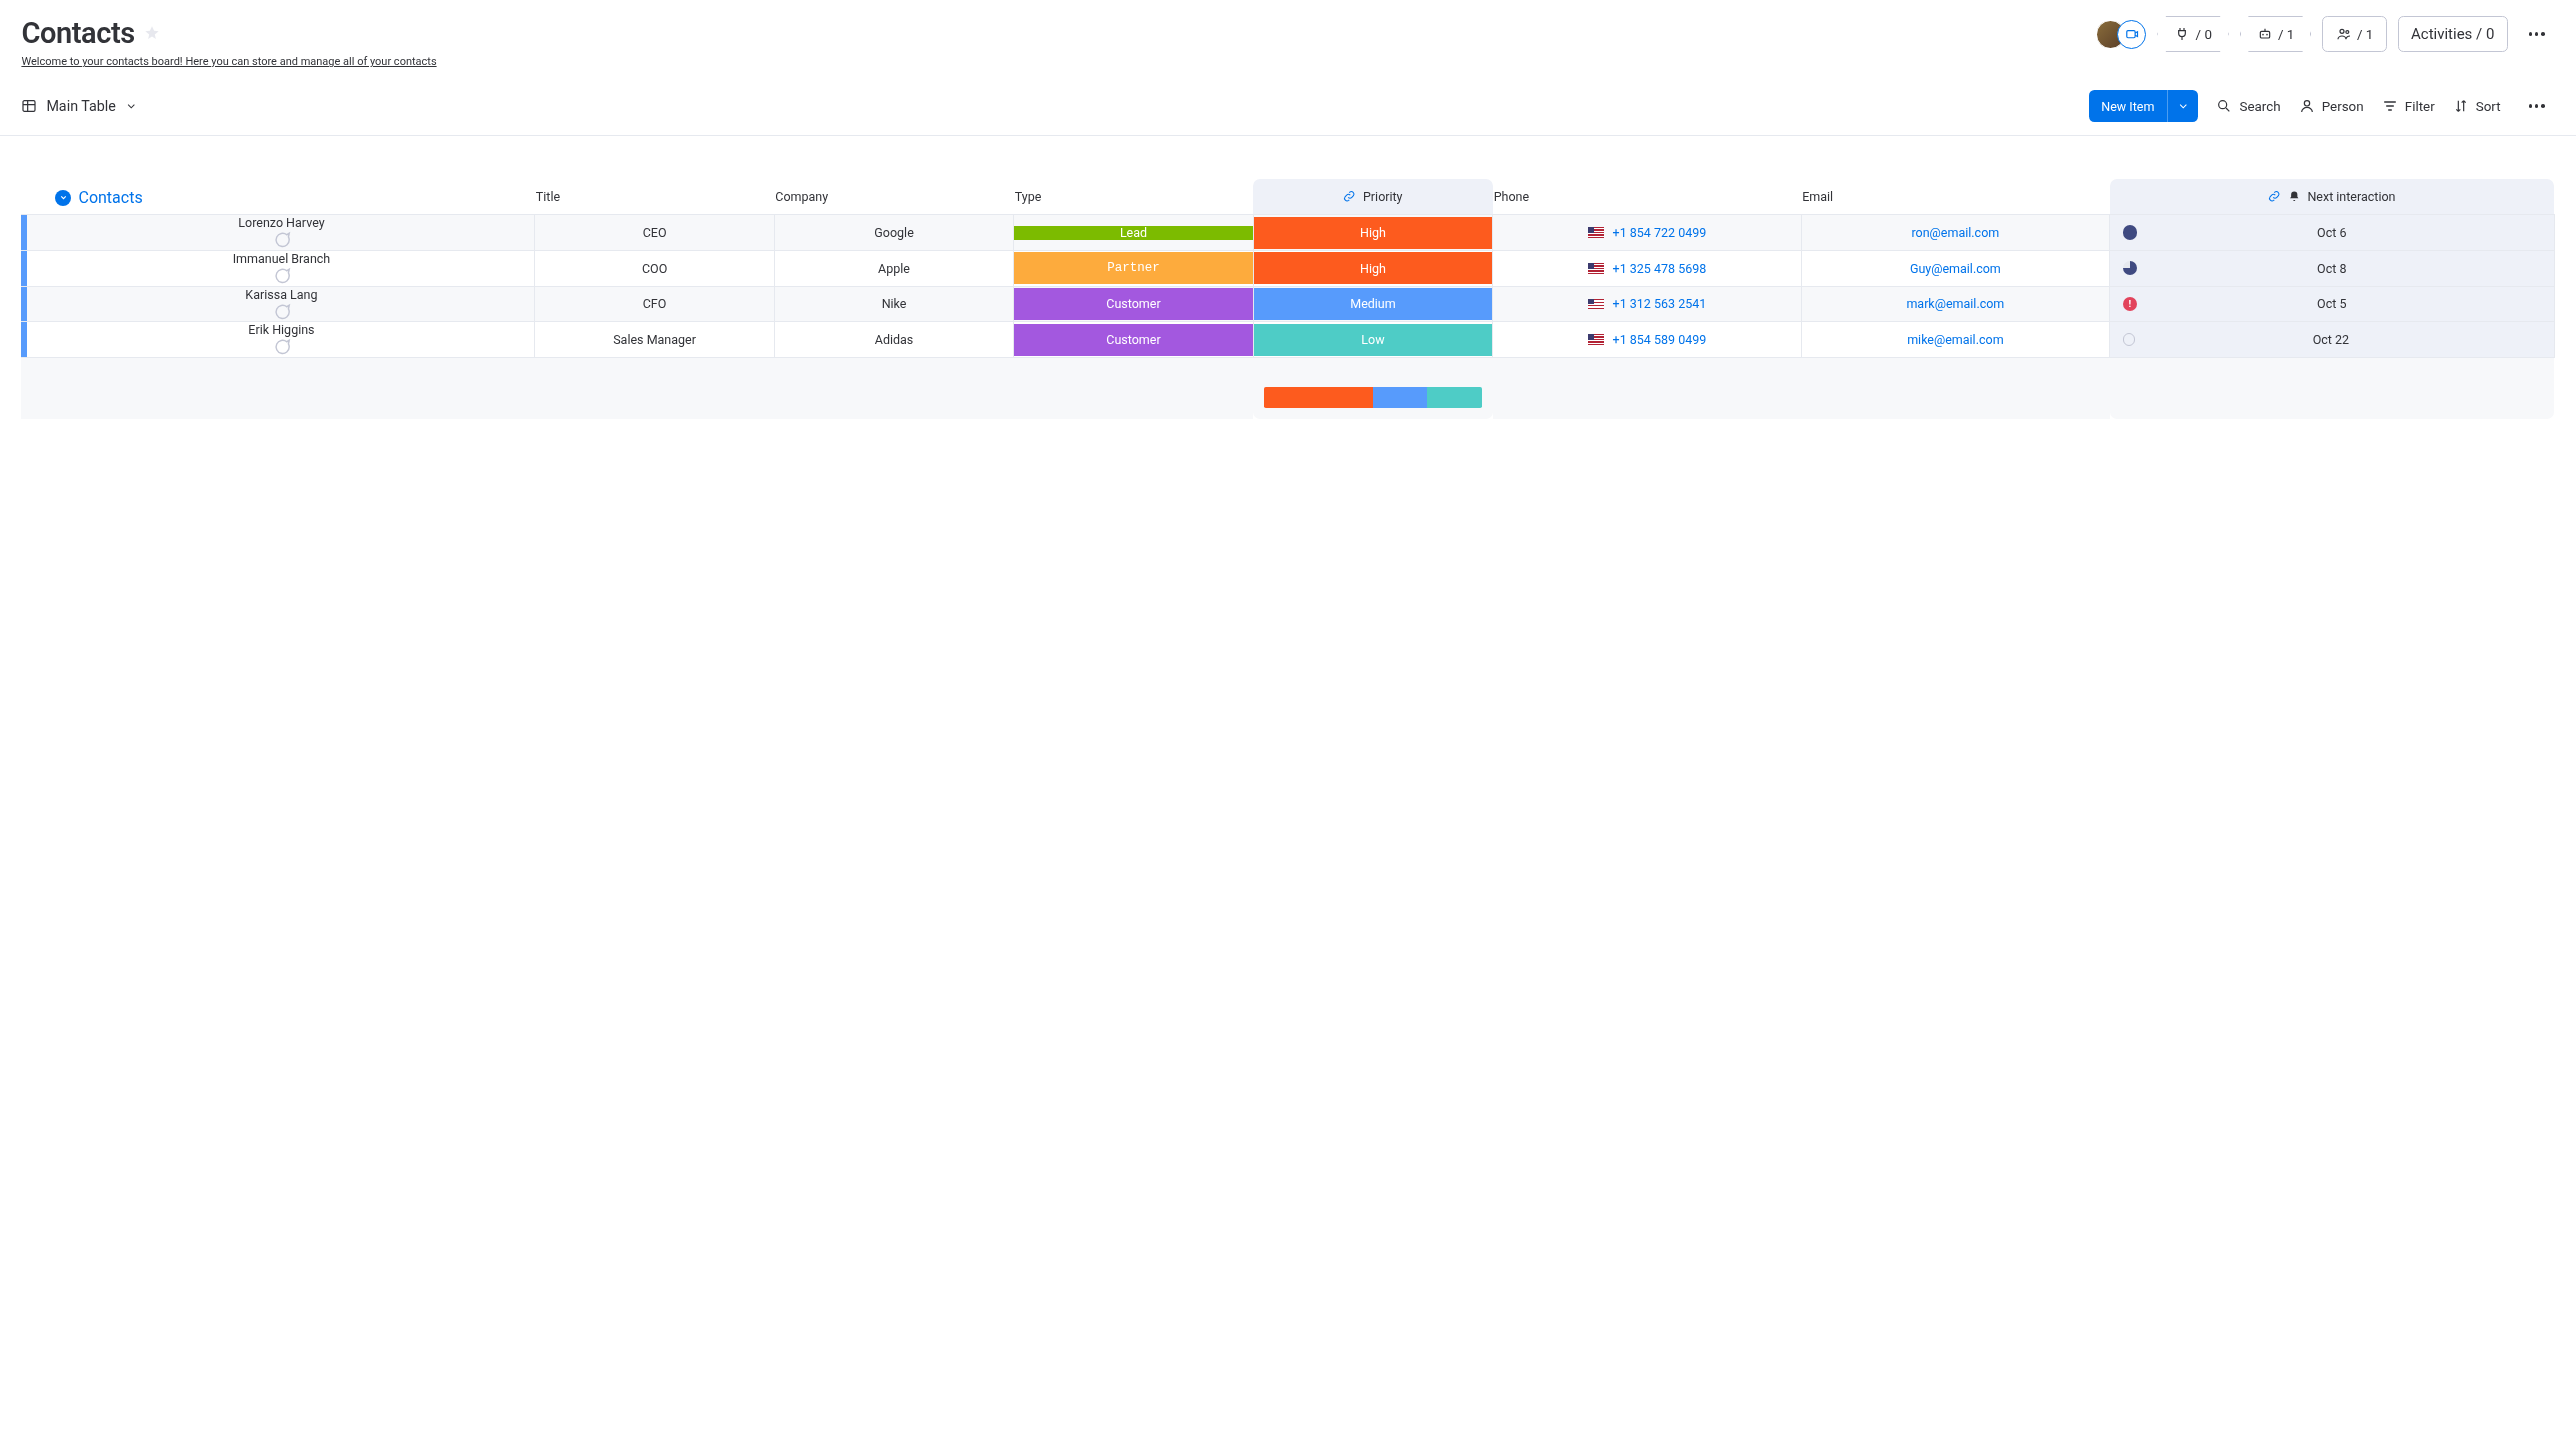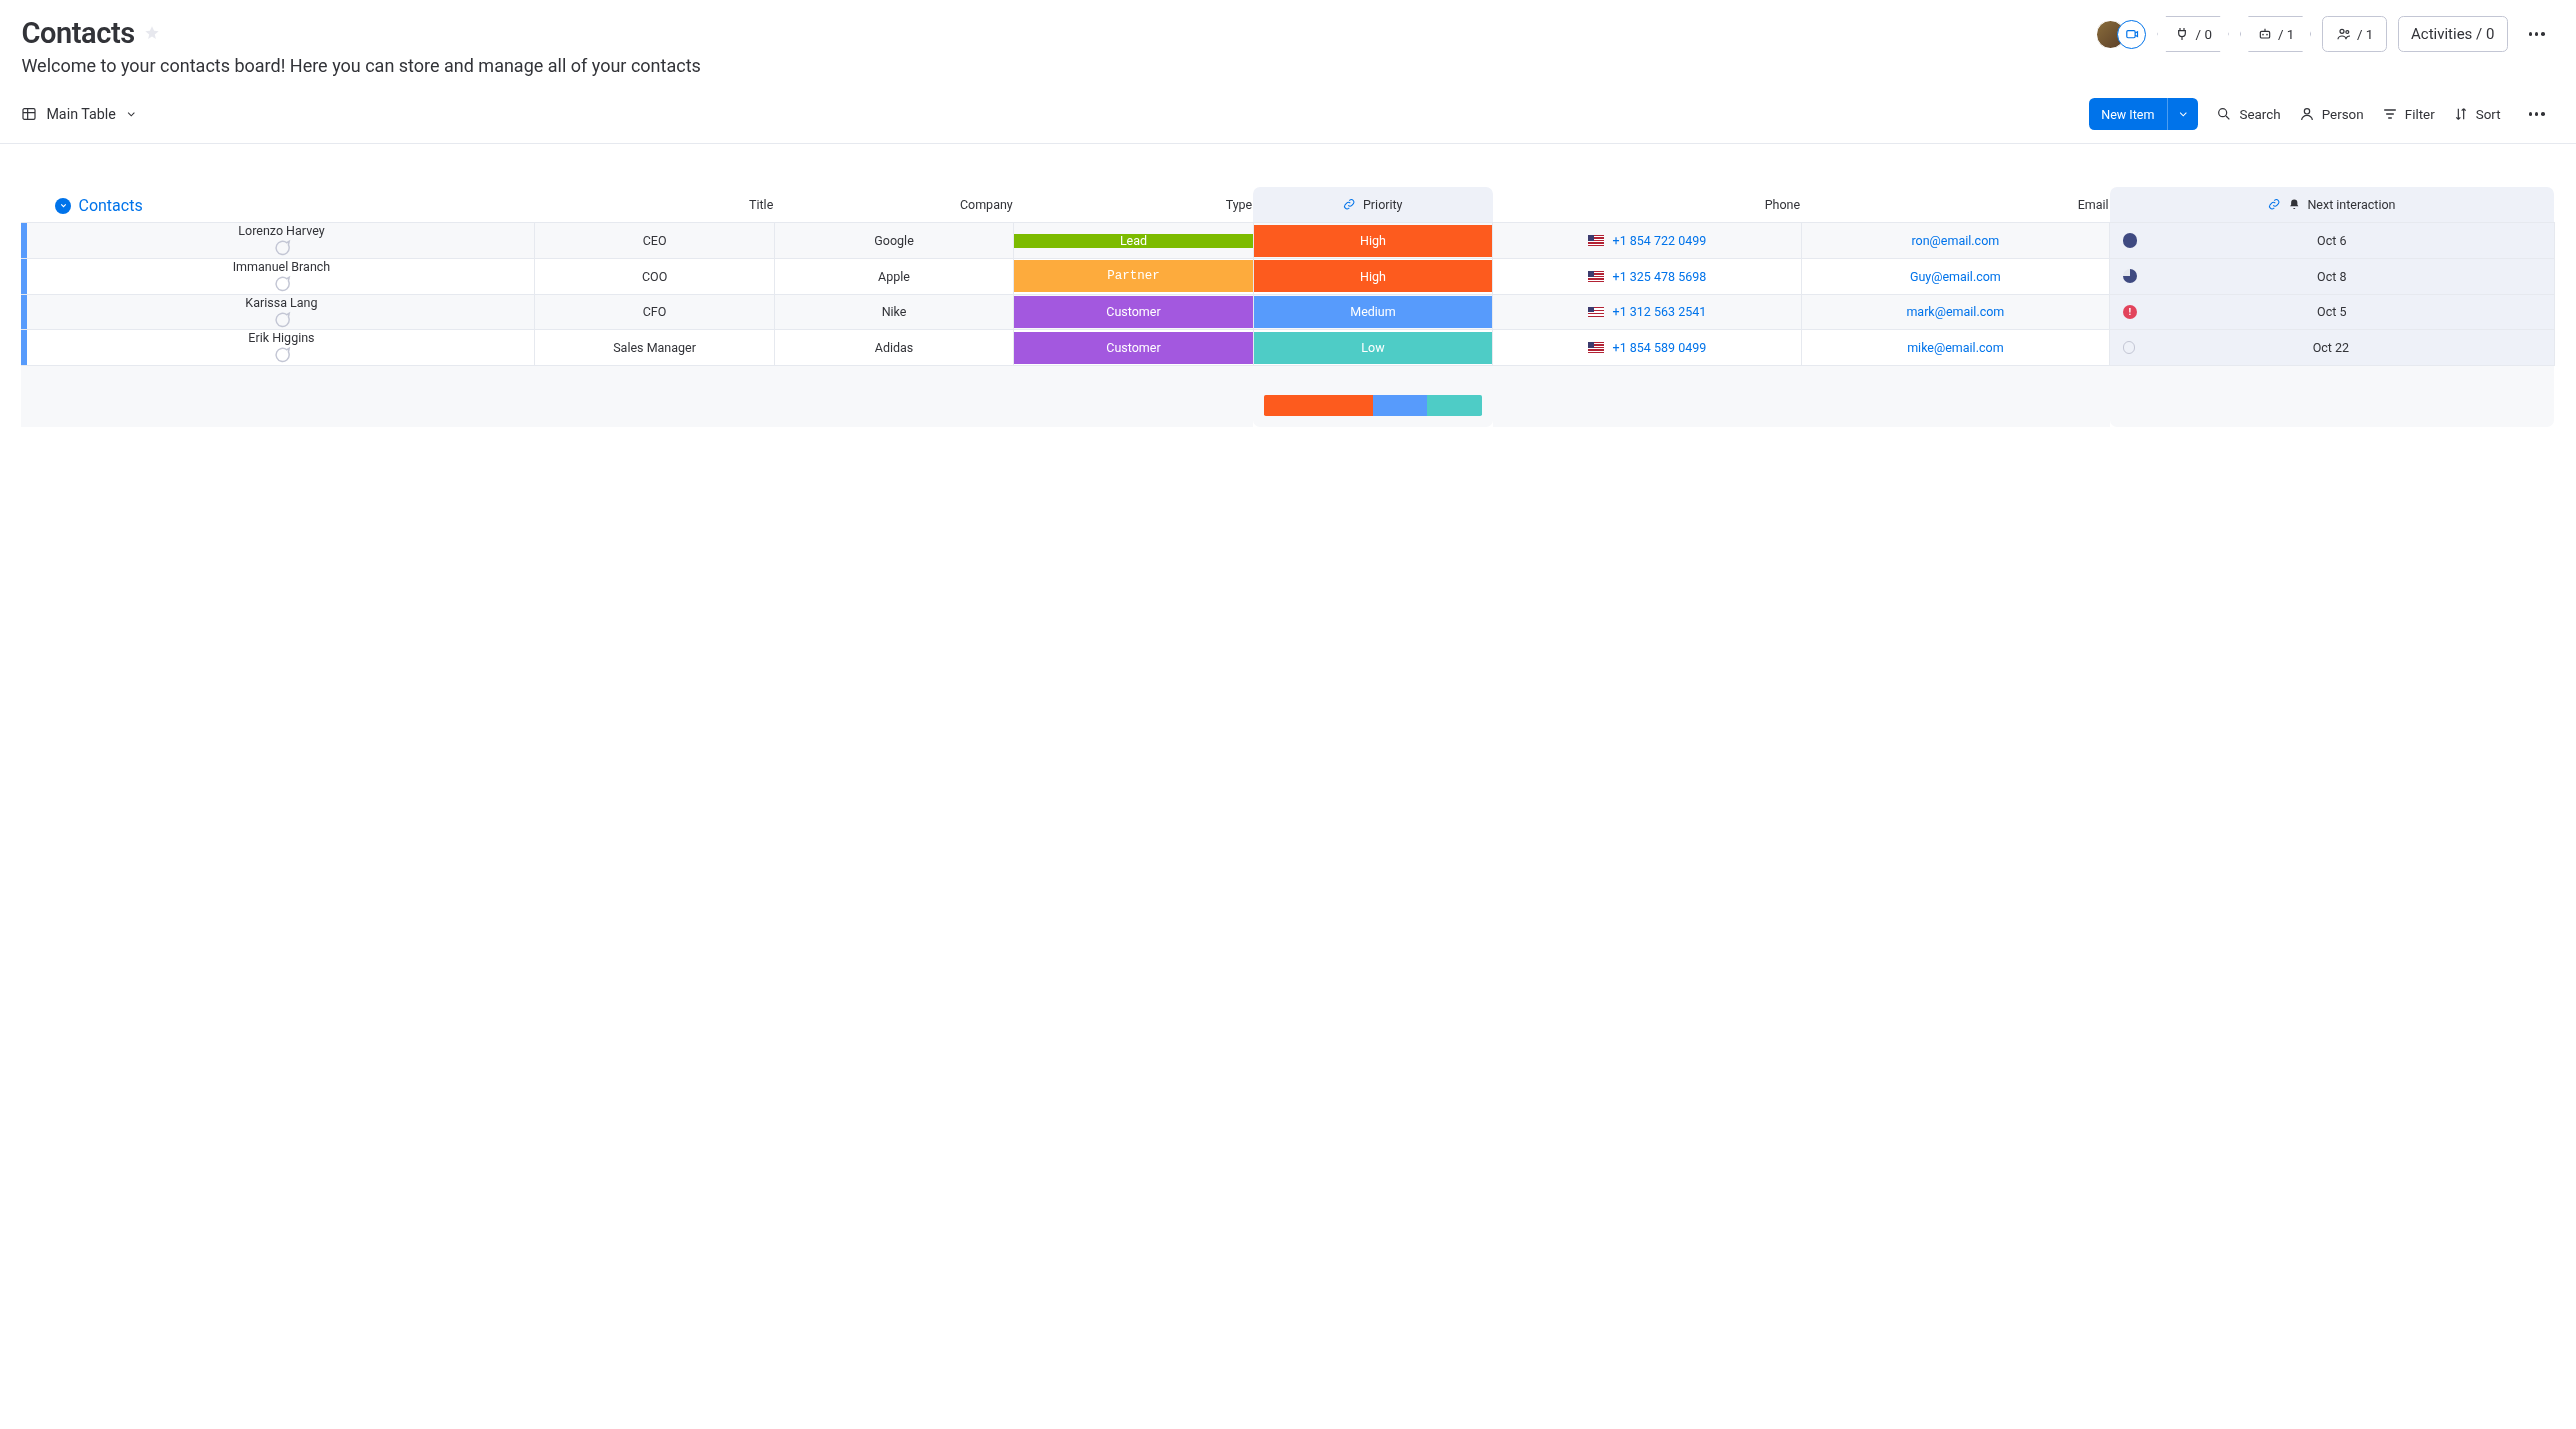--- a/index.html
+++ b/index.html
@@ -20,21 +20,21 @@
   }
   *{box-sizing:border-box;font-family:-apple-system,BlinkMacSystemFont,"Segoe UI",Roboto,Helvetica,Arial,sans-serif;}
   body{margin:0;background:#fff;color:var(--text);font-size:12.5px;}
   .page{padding:16px 21.4px 0 21.4px;}
   
   .header{display:flex;align-items:flex-start;justify-content:space-between;}
   .title-wrap{display:flex;flex-direction:column;gap:5.4px;}
   .title-row{display:flex;align-items:center;gap:9px;}
   .title{font-size:29px;font-weight:600;letter-spacing:-0.4px;}
   .star{color:#c3c6d4;cursor:pointer;}
-  .subtitle{color:var(--text);font-size:18px;}
+  .subtitle{color:var(--text);font-size:11px;text-decoration:underline;}
   .header-actions{display:flex;align-items:center;gap:10.7px;}
   .pill{display:flex;align-items:center;gap:5.4px;height:36px;padding:0 12.5px;border:0.9px solid var(--border-dark);border-radius:5.4px;background:#fff;cursor:pointer;font-size:13.4px;}
   .pill-hex{clip-path:polygon(9px 0,calc(100% - 9px) 0,100% 50%,calc(100% - 9px) 100%,9px 100%,0 50%);border-radius:0;padding:0 16px;}
   .avatar-stack{display:flex;align-items:center;}
   .avatar-img{width:29px;height:29px;border-radius:50%;background:linear-gradient(135deg,#8a6d3b,#5a3e28);border:1.8px solid #fff;}
   .avatar-badge{width:29px;height:29px;border-radius:50%;border:1.8px solid var(--blue);display:flex;align-items:center;justify-content:center;margin-left:-7.1px;background:#fff;color:var(--blue);}
   .kebab{width:36px;height:36px;display:flex;align-items:center;justify-content:center;cursor:pointer;border-radius:5.4px;}
   .dots{display:flex;gap:2.7px;}
   .dots span{width:3.6px;height:3.6px;border-radius:50%;background:var(--text);}
   
@@ -48,21 +48,21 @@
   
   .board{padding-top:43px;}
   .group-header{display:flex;align-items:center;gap:7.1px;color:var(--blue);font-size:16px;margin-bottom:0;}
   .collapse-circle{width:16px;height:16px;border-radius:50%;background:var(--blue);display:flex;align-items:center;justify-content:center;color:#fff;}
   table{border-collapse:collapse;width:100%;table-layout:fixed;}
   col.c-name{width:268px;}
   col.c-std{width:125px;}
   col.c-phone{width:161px;}
   col.c-email{width:161px;}
   col.c-next{width:232px;}
-  th{font-weight:400;color:var(--text);font-size:12.5px;height:36px;border-bottom:0.9px solid var(--border);text-align:right;}
+  th{font-weight:400;color:var(--text);font-size:12.5px;height:36px;border-bottom:0.9px solid var(--border);text-align:left;}
   th.th-name{text-align:left;padding-left:34px;vertical-align:bottom;padding-bottom:7.1px;}
   th .th-inner{display:flex;align-items:center;justify-content:center;gap:7.1px;height:100%;}
   th.highlight{background:#eef1f8;border-top-left-radius:7.1px;border-top-right-radius:7.1px;}
   tbody tr{height:32px;}
   tbody tr:nth-child(odd){background:#f7f8fa;}
   tbody tr:nth-child(even){background:#fff;}
   td{border-bottom:0.9px solid var(--border);border-right:0.9px solid var(--border);text-align:center;font-size:12.5px;padding:0;}
   td:first-child{border-left:none;}
   td.name-cell{text-align:left;position:relative;}
   .row-stripe{position:absolute;left:0;top:0;bottom:0;width:5.4px;background:#579bfc;}

